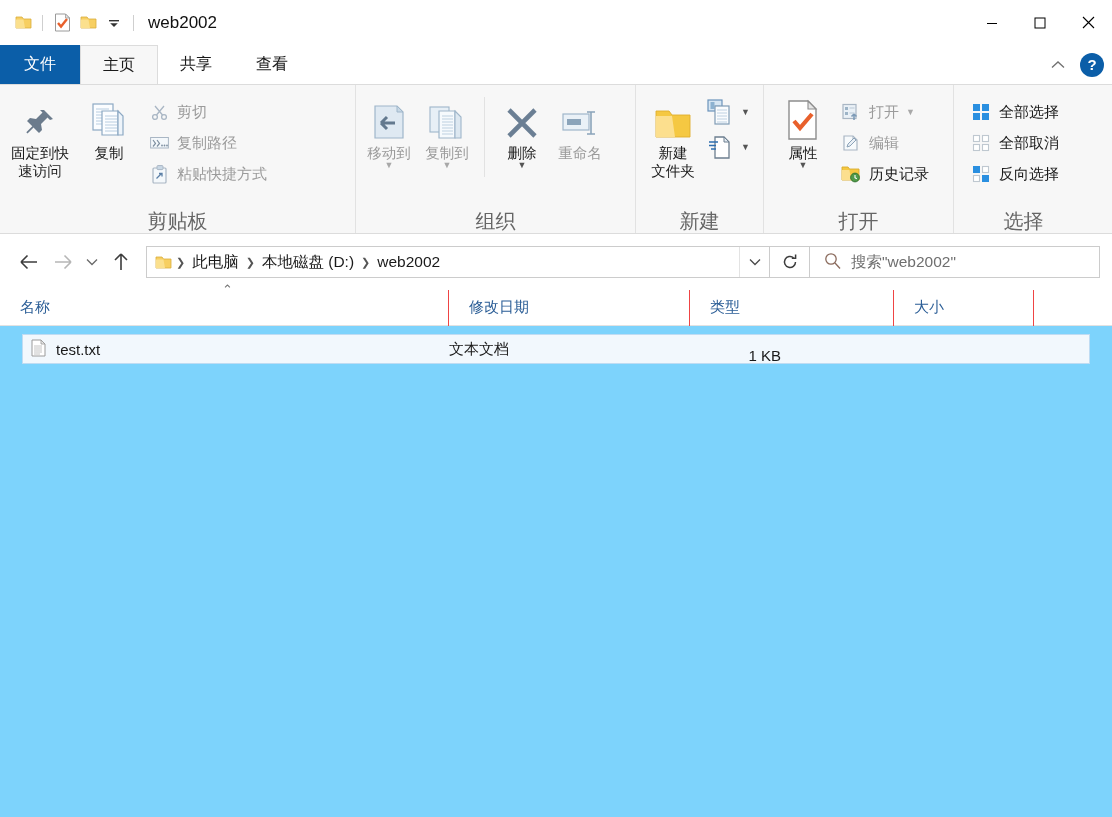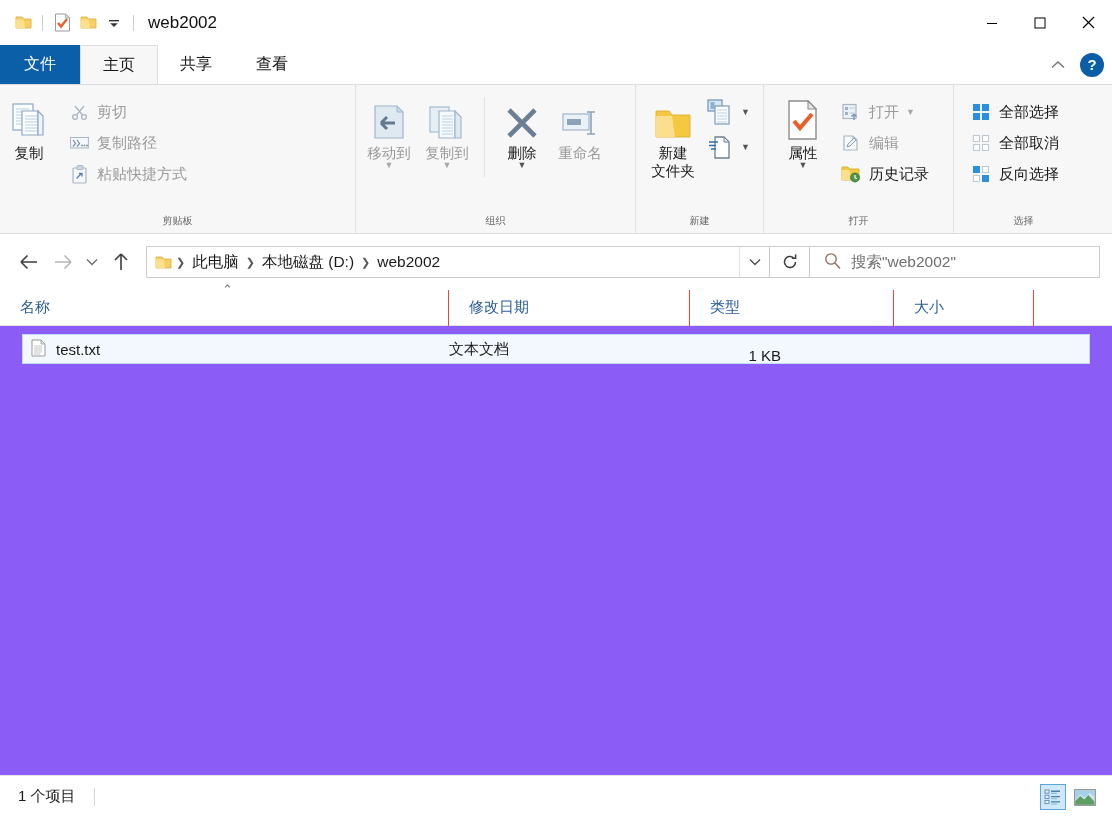--- a/index.html
+++ b/index.html
@@ -43,21 +43,21 @@
 
   
   .ribbon {
     height:150px; flex:0 0 150px; background:#f7f7f7;
     border-top:1px solid #dcdcdc; border-bottom:1px solid #dcdcdc;
     display:flex; position:relative;
   }
   .rgroup { display:flex; flex-direction:column; height:148px; position:relative; }
   .rgroup + .rgroup { border-left:1px solid #e2e2e2; }
   .rgroup-body { flex:1; display:flex; align-items:flex-start; padding-top:8px; }
-  .rgroup-label { height:24px; font-size:10px; color:#666; display:flex; align-items:center; justify-content:center; }
+  .rgroup-label { height:24px; font-size:20px; color:#666; display:flex; align-items:center; justify-content:center; }
 
   .bigbtn {
     display:flex; flex-direction:column; align-items:center; justify-content:flex-start;
     padding:4px 7px 0; min-width:58px; cursor:default;
   }
   .bigbtn .icn { height:44px; display:flex; align-items:flex-end; justify-content:center; }
   .bigbtn .lbl { font-size:14.5px; color:#1a1a1a; text-align:center; line-height:18px; margin-top:3px; white-space:nowrap; }
   .bigbtn.dis .lbl { color:#9a9a9a; }
   .caret-d { font-size:9px; color:#555; line-height:7px; }
   .caret-dis { color:#a8a8a8; }
@@ -81,21 +81,21 @@
   .searchwrap { width:290px; height:32px; border:1px solid #cccccc; border-left:none; display:flex; align-items:center; gap:10px; padding-left:14px; }
   .search-ph { font-size:15.5px; color:#6f6f6f; }
 
   
   .colhead { height:36px; flex:0 0 36px; display:flex; align-items:center; border-bottom:1px solid #e2e2e2; background:#fff; position:relative; }
   .col { font-size:15px; color:#2a5d96; padding-left:20px; height:36px; display:flex; align-items:center; position:relative; }
   .col + .col { border-left:1px solid #ef4444; }
   .sortmark { position:absolute; top:-8px; font-size:13px; color:#777; }
 
   
-  .filelist { flex:1; background:#8b5cf6; padding-top:8px; overflow:hidden; }
+  .filelist { flex:1; background:#7dd3fc; padding-top:8px; overflow:hidden; }
   .frow { height:30px; margin:0 22px 0 22px; display:flex; align-items:center; background:#f2f8fd; border:1px solid #bfdcf3; }
   .fcell { font-size:15px; color:#1a1a1a; display:flex; align-items:center; height:28px; }
   .fcell.name { gap:10px; padding-left:8px; }
   .fcell.right { justify-content:flex-end; padding-right:12px;margin-top:13px; }
 
   
   .statusbar { height:42px; flex:0 0 42px; border-top:1px solid #e2e2e2; display:flex; align-items:center; padding:0 18px; background:#fff; position:relative; }
   .status-text { font-size:15px; color:#1a1a1a; }
   .status-div { width:1px; height:18px; background:#d6d6d6; margin-left:18px; }
   .viewtoggles { position:absolute; right:14px; top:0; height:42px; display:flex; align-items:center; gap:6px; }
@@ -169,20 +169,33 @@
           </svg>
       </div>
       <div class="help-btn">?</div>
     </div>
   </div>
 
   <div class="ribbon">
 
     <div class="rgroup" style="width:355px">
       <div class="rgroup-body">
+        <div class="bigbtn" style="min-width:80px">
+          <div class="icn">
+            <svg width="36" height="36" viewBox="0 0 36 36">
+              <g fill="#6b7b8c">
+                <path d="M22 5l9 9-3 1-2.5-2.5-6.5 6.5 1 6-3 3-5.5-5.5-6 6-1.2-1.2 6-6L5 16l3-3 6 1 6.5-6.5L18 5z"></path>
+              </g>
+            </svg>
+          </div>
+          <div class="lbl">
+            <span>固定到快</span><br>
+            <span>速访问</span>
+          </div>
+        </div>
 
         <div class="bigbtn">
           <div class="icn">
             <svg width="38" height="40" viewBox="0 0 38 40">
               <rect x="3" y="3" width="20" height="26" fill="#fbfdff" stroke="#8da9c4" stroke-width="1.2"></rect>
               <g stroke="#b8cde0" stroke-width="1">
                   <path d="M6 8h13M6 11h13M6 14h13M6 17h13M6 20h13M6 23h13"></path>
                 </g>
               <path d="M12 10h16v24H12z" fill="#fbfdff" stroke="#8da9c4" stroke-width="1.2"></path>
               <path d="M28 10l5 5v19H28z" fill="#eef4fa" stroke="#8da9c4" stroke-width="1.2"></path>
@@ -526,40 +539,14 @@
               </g>
           </svg>
         </span>
         <span>test.txt</span>
       </div>
       <div class="fcell" style="width:204px">文本文档</div>
       <div class="fcell right" style="width:140px">1 KB</div>
     </div>
   </div>
 
-  <div class="statusbar">
-    <span class="status-text">1 个项目</span>
-    <span class="status-div"></span>
-    <div class="viewtoggles">
-      <div class="vt active">
-        <svg width="18" height="16" viewBox="0 0 18 16">
-          <rect x="1" y="1" width="4" height="3.2" fill="#e8f0f7" stroke="#5c8cb5" stroke-width="0.9"></rect>
-          <rect x="1" y="6.2" width="4" height="3.2" fill="#e8f0f7" stroke="#5c8cb5" stroke-width="0.9"></rect>
-          <rect x="1" y="11.4" width="4" height="3.2" fill="#e8f0f7" stroke="#5c8cb5" stroke-width="0.9"></rect>
-          <g stroke="#4a7fae" stroke-width="1.4">
-              <path d="M7 2.3h9M7 7.6h9M7 12.9h9"></path>
-            </g>
-          <g stroke="#8fb6d6" stroke-width="1.1">
-              <path d="M7 4.4h6M7 9.7h6M7 15h6"></path>
-            </g>
-        </svg>
-      </div>
-      <div class="vt">
-        <svg width="22" height="17" viewBox="0 0 22 17">
-          <rect x="0.7" y="0.7" width="20.6" height="15.6" fill="#cfe3f0" stroke="#8e8e8e" stroke-width="1.2"></rect>
-          <path d="M1.3 12l5-5 4 3.5 4-4.5 6 6.5v3.2h-19z" fill="#5f9e63"></path>
-          <path d="M1.3 1.4h19.4v6.4l-5-4-5 4.6-4-3-5.4 5z" fill="#a5d1ea"></path>
-        </svg>
-      </div>
-    </div>
-  </div>
 
 </div>
 
 </body></html>

